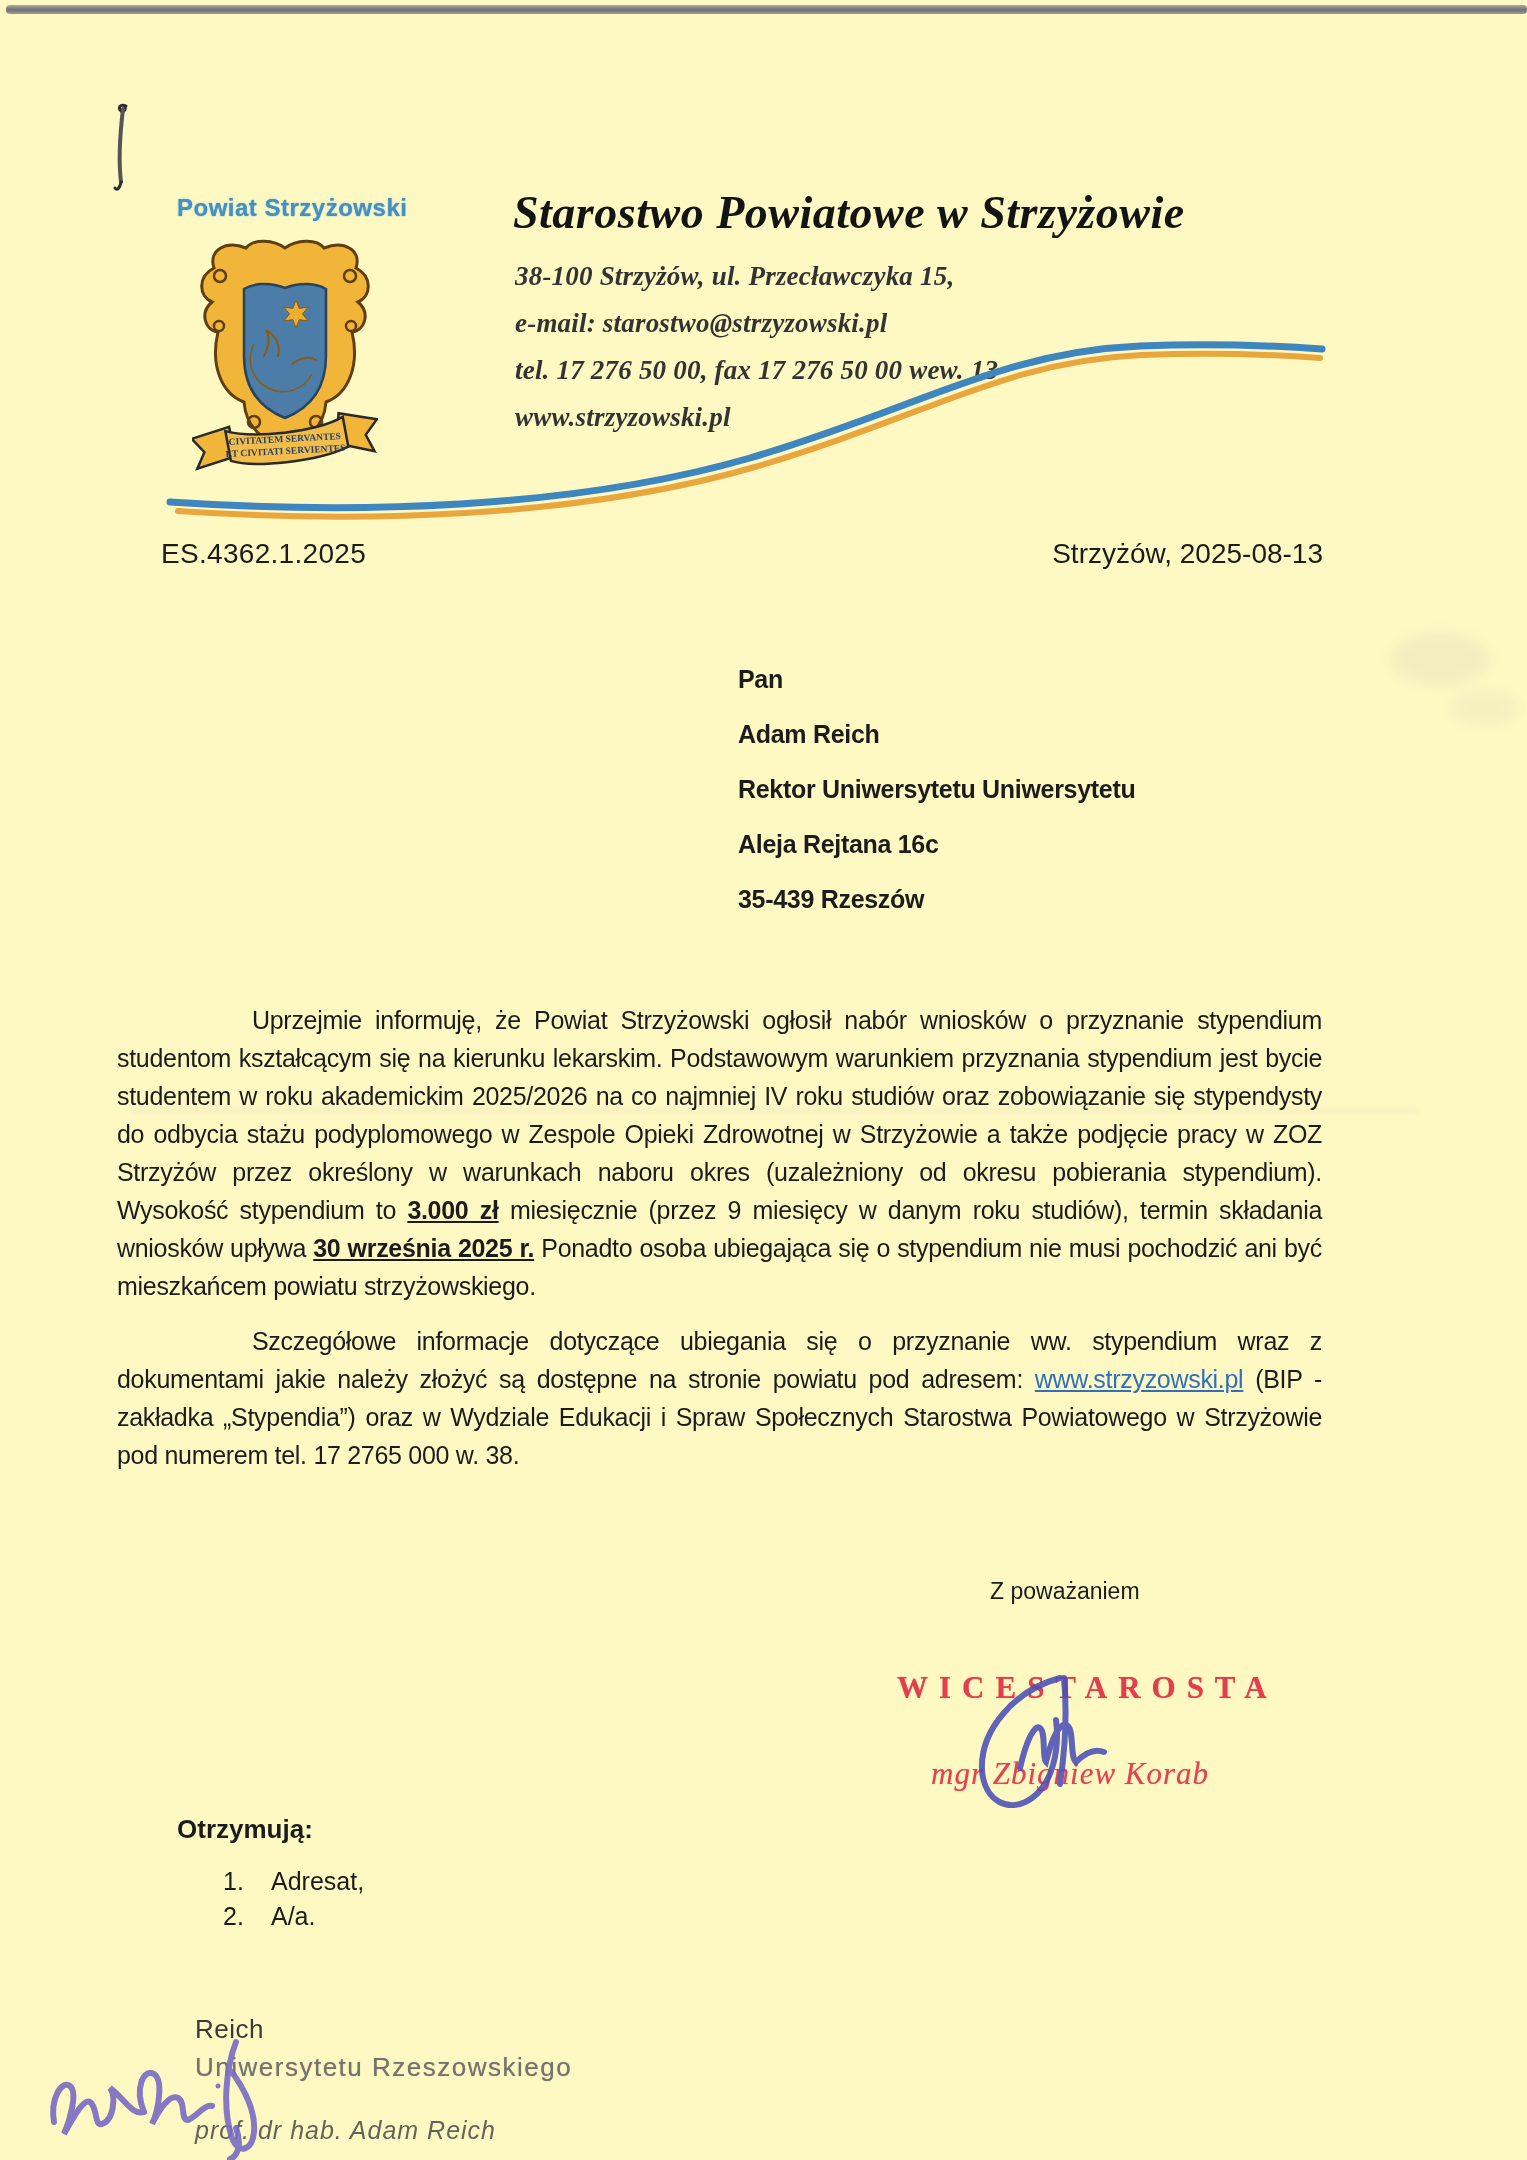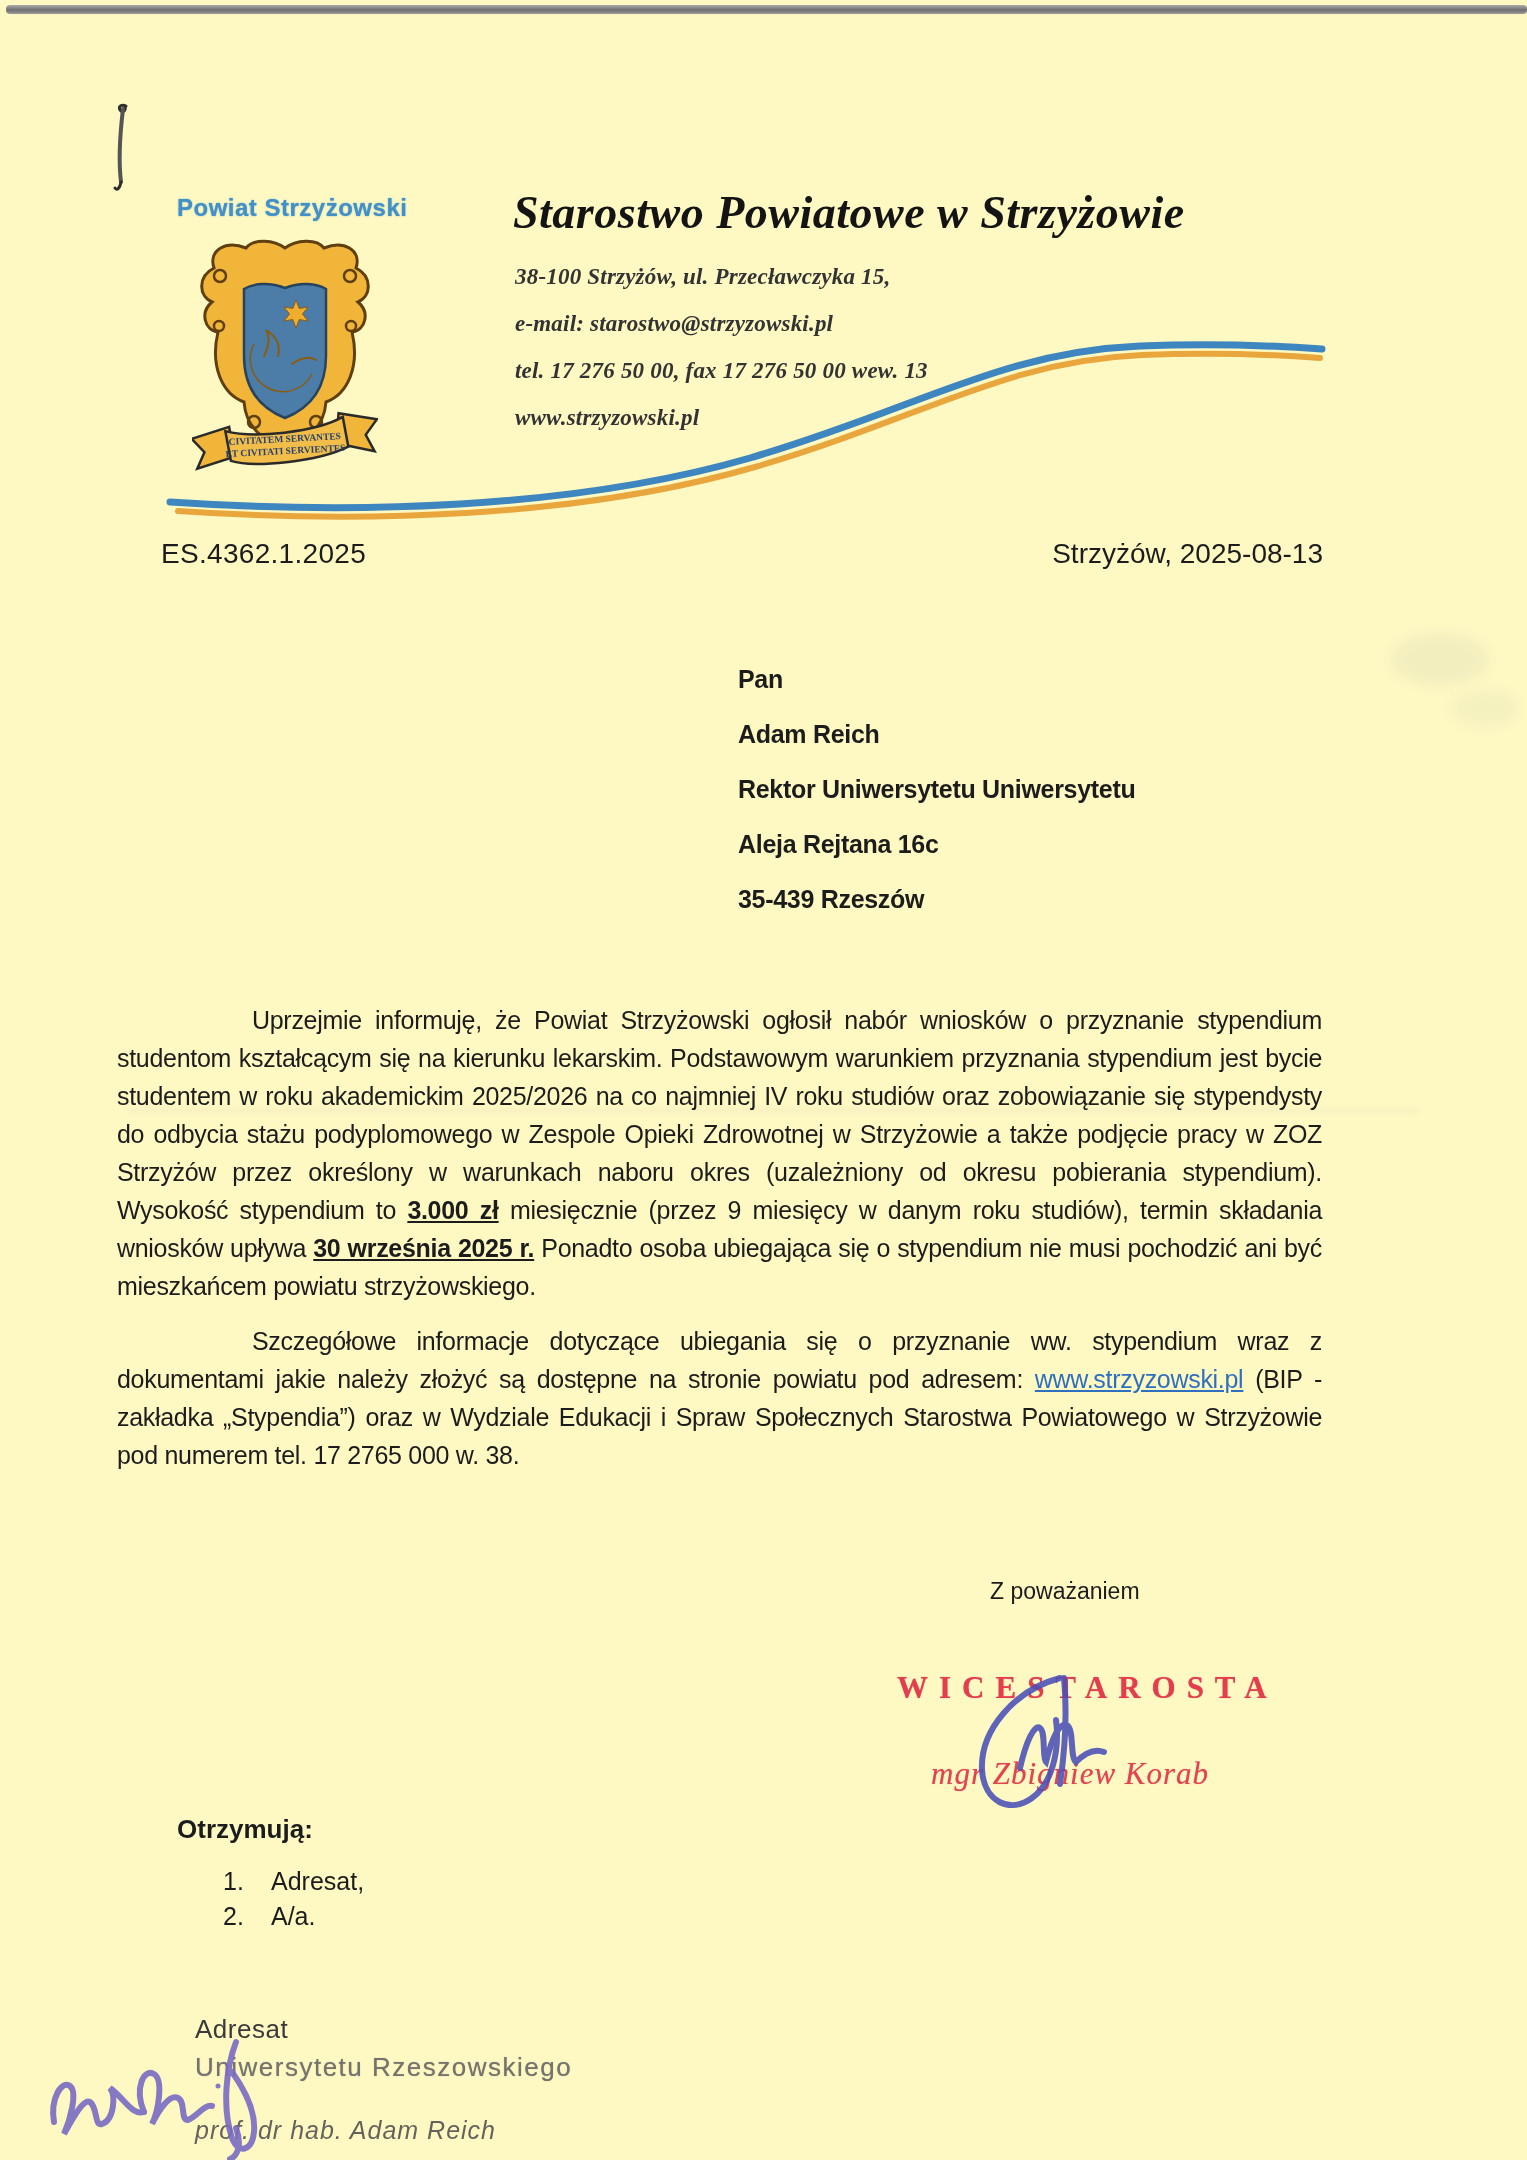--- a/index.html
+++ b/index.html
@@ -32,21 +32,21 @@
   .motto-text{font-family:"Liberation Serif",serif;font-weight:bold;fill:#23406e;}
   
   .lh-title{
     position:absolute;left:513px;top:186px;margin:0;width:830px;
     font-family:"Liberation Serif",serif;font-style:italic;font-weight:bold;
     font-size:46px;color:#141414;letter-spacing:.5px;
   }
   .lh-lines{
     position:absolute;left:515px;top:253px;width:560px;
     font-family:"Liberation Serif",serif;font-style:italic;font-weight:bold;
-    font-size:23px;line-height:47px;color:#333;letter-spacing:.2px;
+    font-size:27px;line-height:47px;color:#333;letter-spacing:.2px;
   }
   .wave{position:absolute;left:150px;top:330px;}
   
   .ref-number{position:absolute;left:161px;top:538px;font-size:28px;letter-spacing:.3px;}
   .place-date{position:absolute;right:204px;top:538px;font-size:28px;}
   
   .recipient{position:absolute;left:738px;top:652px;font-size:25px;font-weight:bold;line-height:55px;letter-spacing:-.3px;}
   
   .body-text{
     position:absolute;left:117px;top:1001px;width:1205px;
@@ -173,21 +173,21 @@
       <span class="dist-num">1.</span>
       <span>Adresat,</span>
     </div>
     <div class="dist-row">
       <span class="dist-num">2.</span>
       <span>A/a.</span>
     </div>
   </div>
 
   <div class="stamp-rektor">
-    <div class="sr-l1">Adresat</div>
+    <div class="sr-l1">Reich</div>
     <div class="sr-l2">Uniwersytetu Rzeszowskiego</div>
     <div class="sr-l3">prof. dr hab. Adam Reich</div>
   </div>
 
   <svg class="sig-purple" width="270" height="132" viewBox="0 0 270 132">
     <g fill="none" stroke="#7a6cc4" stroke-width="6" stroke-linecap="round" opacity="0.9">
       <path d="M14 94 C 10 70, 22 52, 30 58 C 38 64, 30 92, 24 106 C 34 88, 44 70, 50 74 C 58 80, 54 98, 62 96 C 74 92, 76 68, 70 60 C 84 70, 92 88, 104 84"></path>
       <path d="M104 84 C 94 60, 104 40, 114 46 C 124 52, 118 84, 112 96 C 120 80, 130 66, 138 70 C 146 74, 140 92, 148 92 C 158 88, 164 76, 172 78"></path>
       <circle cx="178" cy="58" r="2.5" fill="#7a6cc4" stroke="none"></circle>
       <path d="M196 14 C 186 40, 182 80, 192 110 C 198 126, 212 124, 214 104 C 216 82, 202 58, 192 44"></path>

